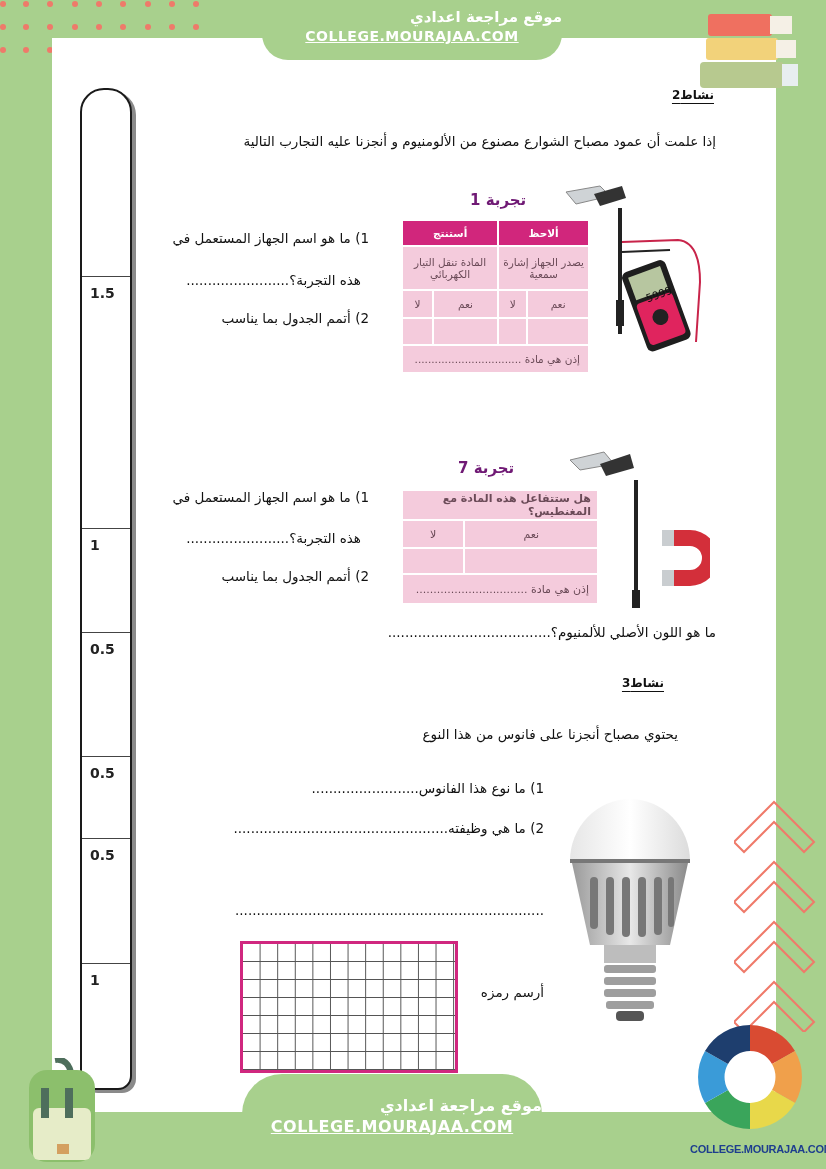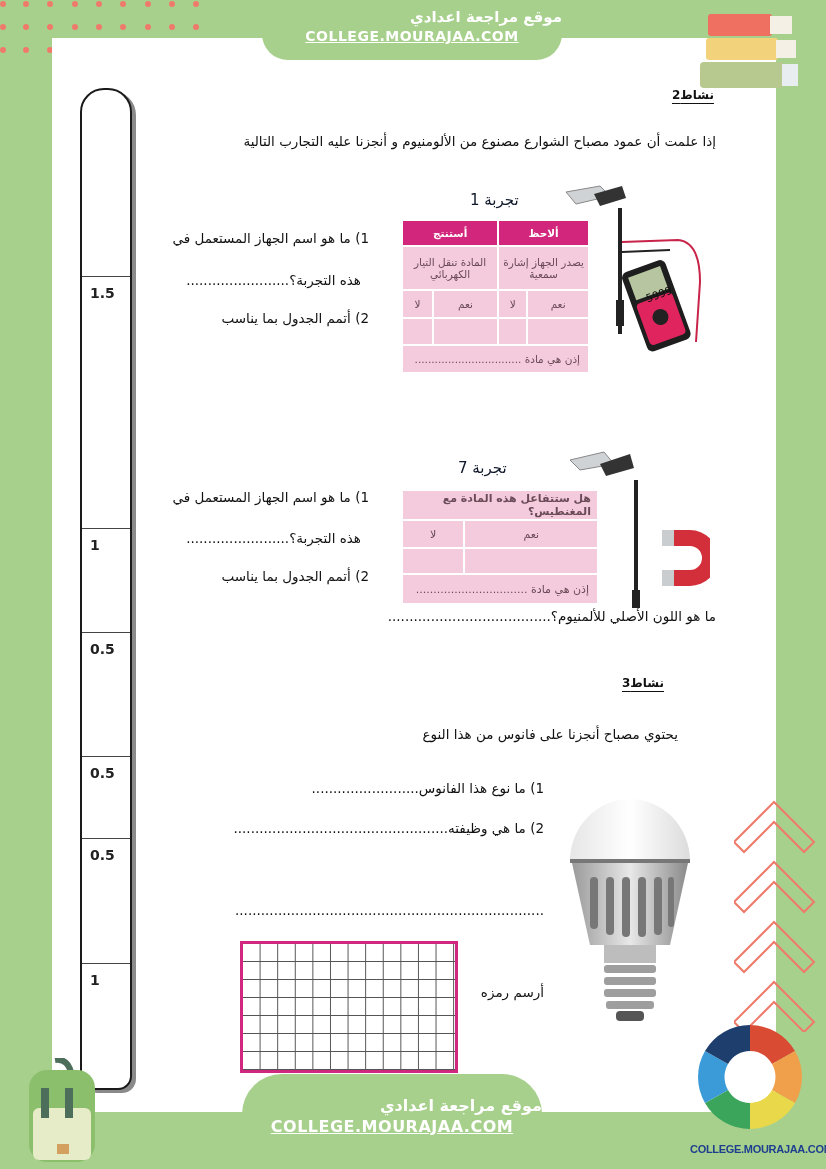--- a/index.html
+++ b/index.html
@@ -45,21 +45,21 @@
 
   .rtl { direction: rtl; text-align: right; font-family: "DejaVu Sans", sans-serif; color: #111; }
   .abs { position: absolute; }
   .heading { font-size: 12px; font-weight: bold; text-decoration: underline; text-underline-offset: 4px; }
   .q { font-size: 13.5px; }
 
   
   .ptable { position: absolute; border-collapse: collapse; font-size: 10.5px; color: #6a4a57; direction: rtl; }
   .ptable td { border: 2px solid #fff; background: #f4cbdc; text-align: center; padding: 0; }
   .ptable td.hd { background: #d1267c; color: #fff; font-weight: bold; }
-  .exp-title { font-size: 15px; font-weight: normal; color: #0f172a; direction: rtl; }
+  .exp-title { font-size: 15px; font-weight: bold; color: #701a75; direction: rtl; }
 
   .grid-box {
     position: absolute; left: 240px; top: 941px; width: 212px; height: 126px;
     border: 3px solid #d0277f;
     background-image:
       linear-gradient(to right, #555 1px, transparent 1px),
       linear-gradient(to bottom, #555 1px, transparent 1px);
     background-size: 17.6px 18px;
     background-position: -1px -1px;
   }
@@ -214,21 +214,21 @@
 <svg class="abs" style="left:570px;top:450px" width="140" height="160">
   <polygon points="0,10 34,2 44,14 10,20" fill="#cfd3d6" stroke="#888"></polygon>
   <polygon points="30,14 60,4 64,18 36,26" fill="#333"></polygon>
   <rect x="64" y="30" width="4" height="126" fill="#222"></rect>
   <rect x="62" y="140" width="8" height="18" fill="#222"></rect>
   <path d="M102 80 L120 80 A28 28 0 0 1 120 136 L102 136 L102 120 L120 120 A12 12 0 0 0 120 96 L102 96 Z" fill="#d32f3a"></path>
   <rect x="92" y="80" width="12" height="16" fill="#c9cdd0"></rect>
   <rect x="92" y="120" width="12" height="16" fill="#c9cdd0"></rect>
 </svg>
 
-<div class="abs rtl q" style="right:110px;top:608px;white-space:nowrap">ما هو اللون الأصلي للألمنيوم؟......................................</div>
+<div class="abs rtl q" style="right:110px;top:624px;white-space:nowrap">ما هو اللون الأصلي للألمنيوم؟......................................</div>
 
 <div class="abs rtl heading" style="right:162px;top:676px">نشاط3</div>
 <div class="abs rtl q" style="right:148px;top:726px;white-space:nowrap">يحتوي مصباح أنجزنا على فانوس من هذا النوع</div>
 <div class="abs rtl q" style="right:282px;top:780px;white-space:nowrap">1) ما نوع هذا الفانوس.........................</div>
 <div class="abs rtl q" style="right:282px;top:820px;white-space:nowrap">2) ما هي وظيفته..................................................</div>
 <div class="abs rtl q" style="right:282px;top:902px;white-space:nowrap">........................................................................</div>
 <div class="abs rtl q" style="right:282px;top:984px;white-space:nowrap">أرسم رمزه</div>
 
 <div class="grid-box"></div>
 

